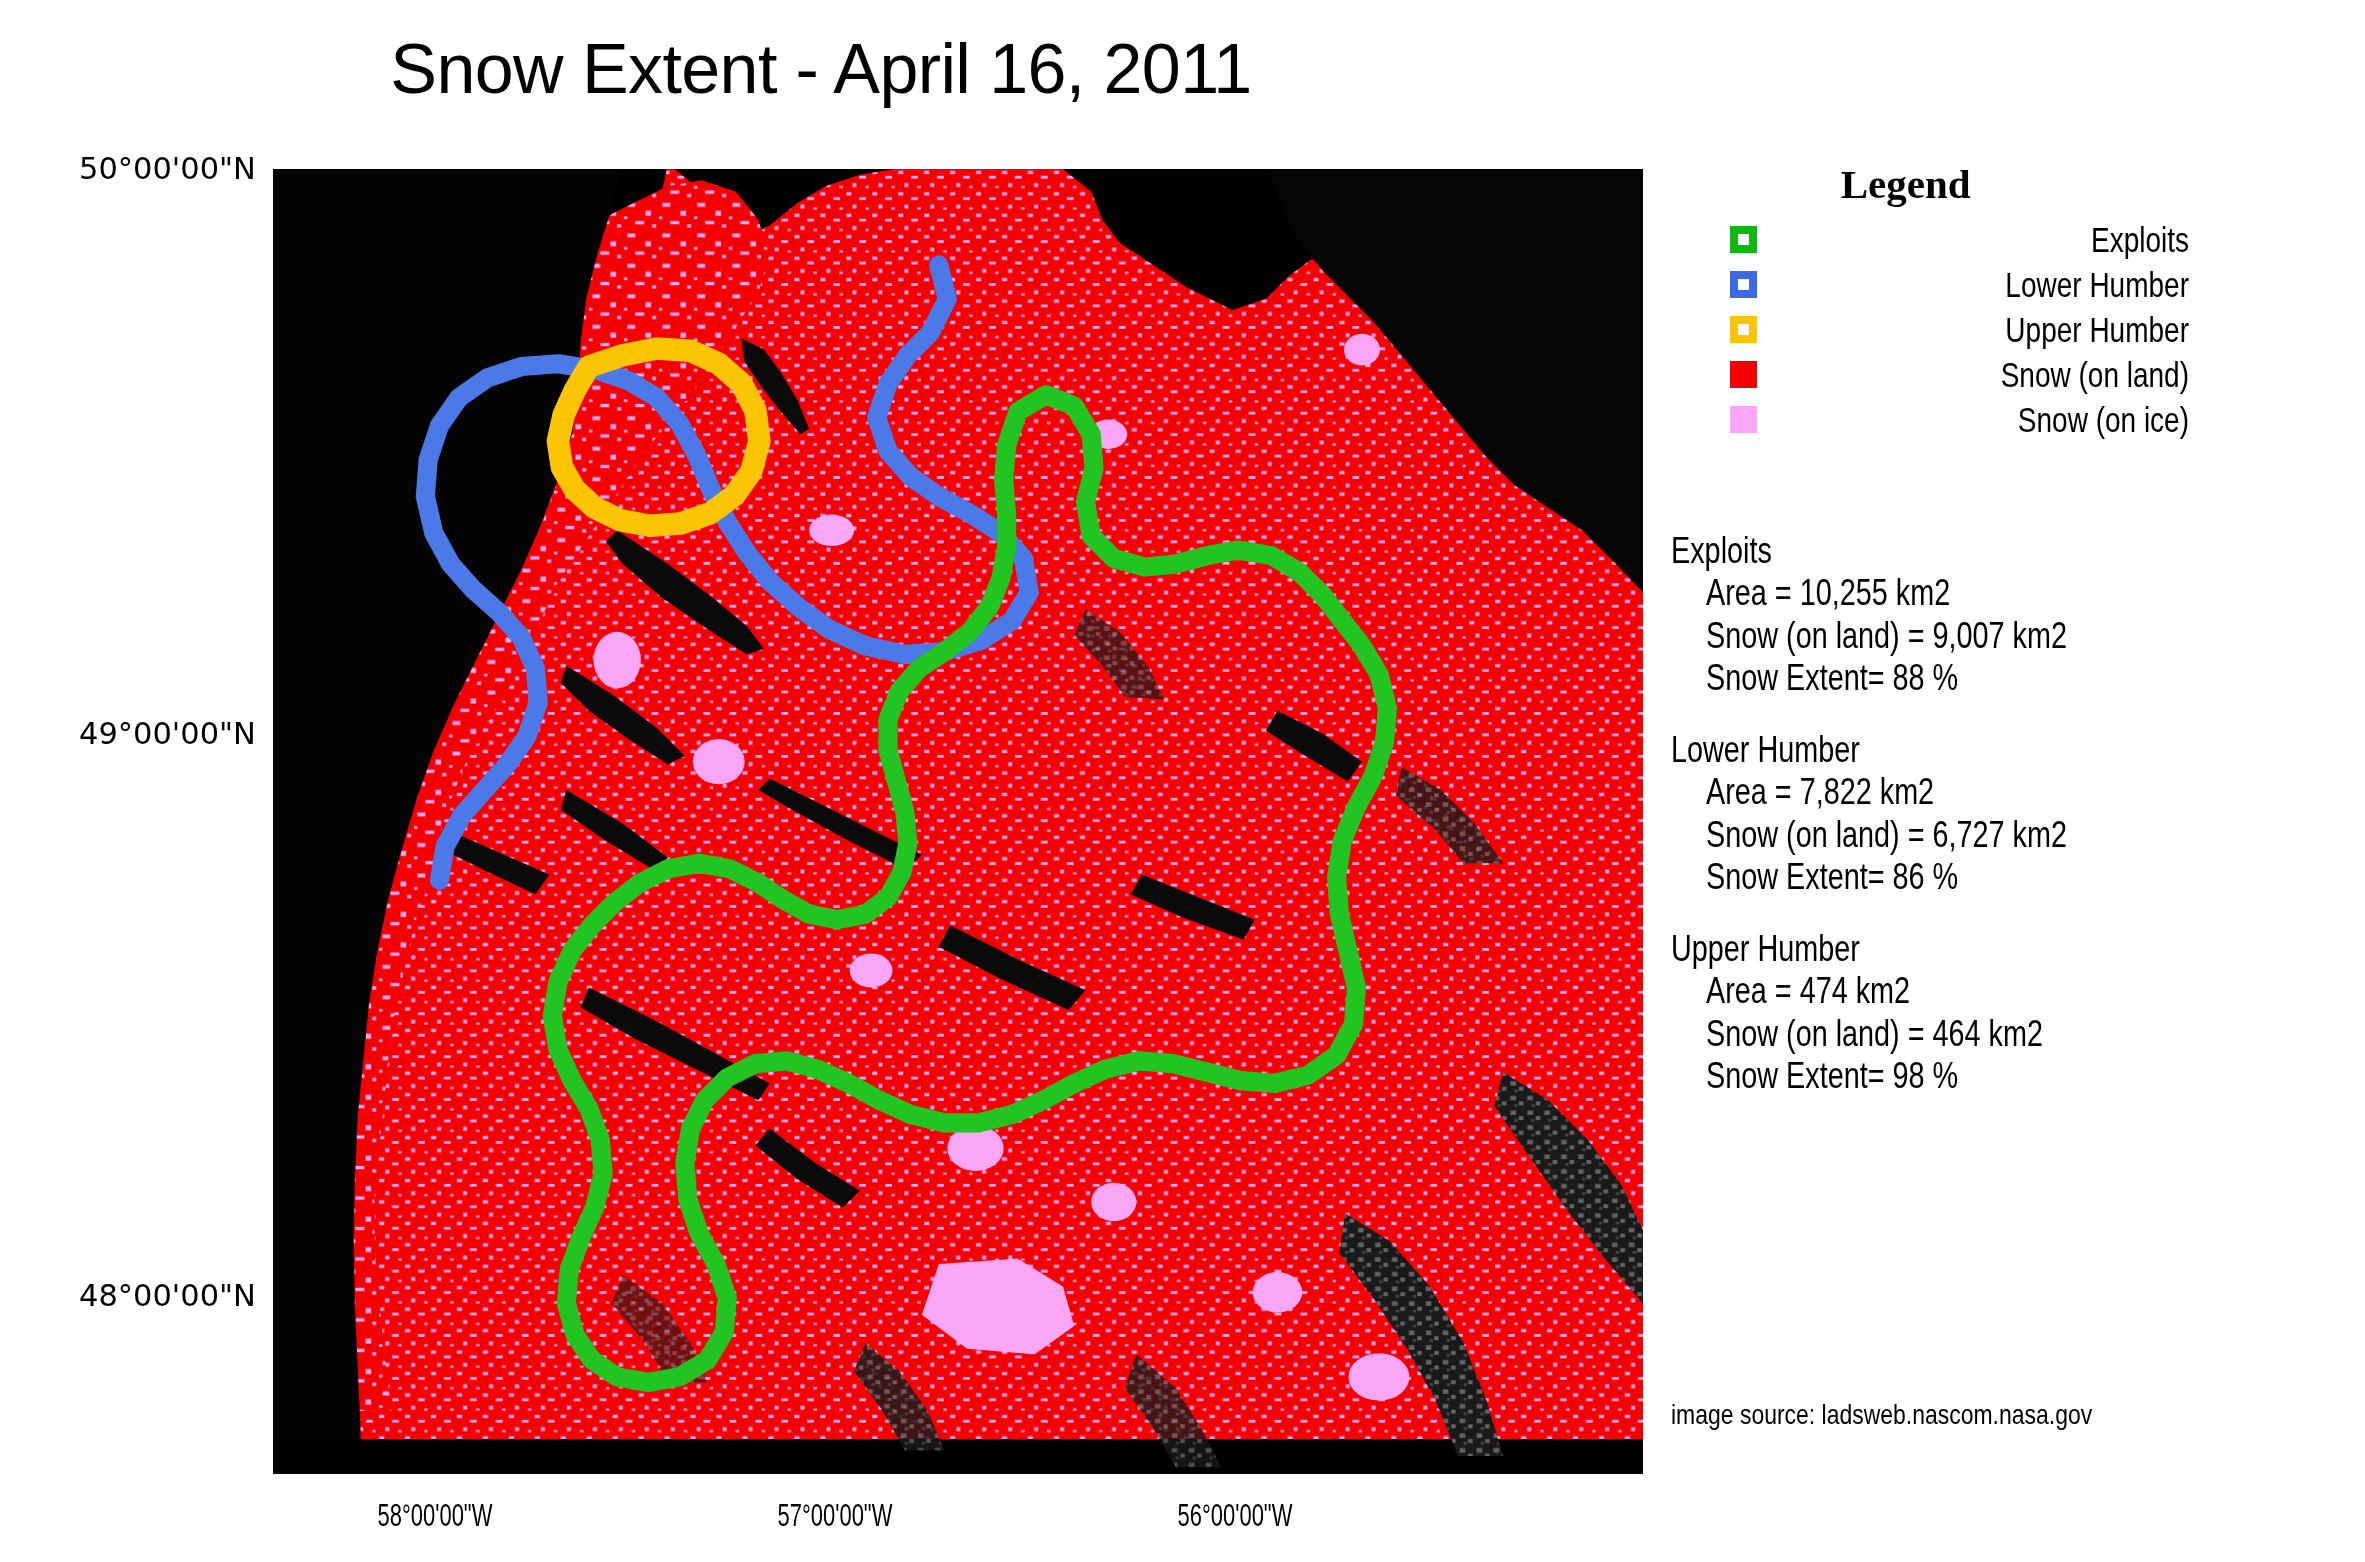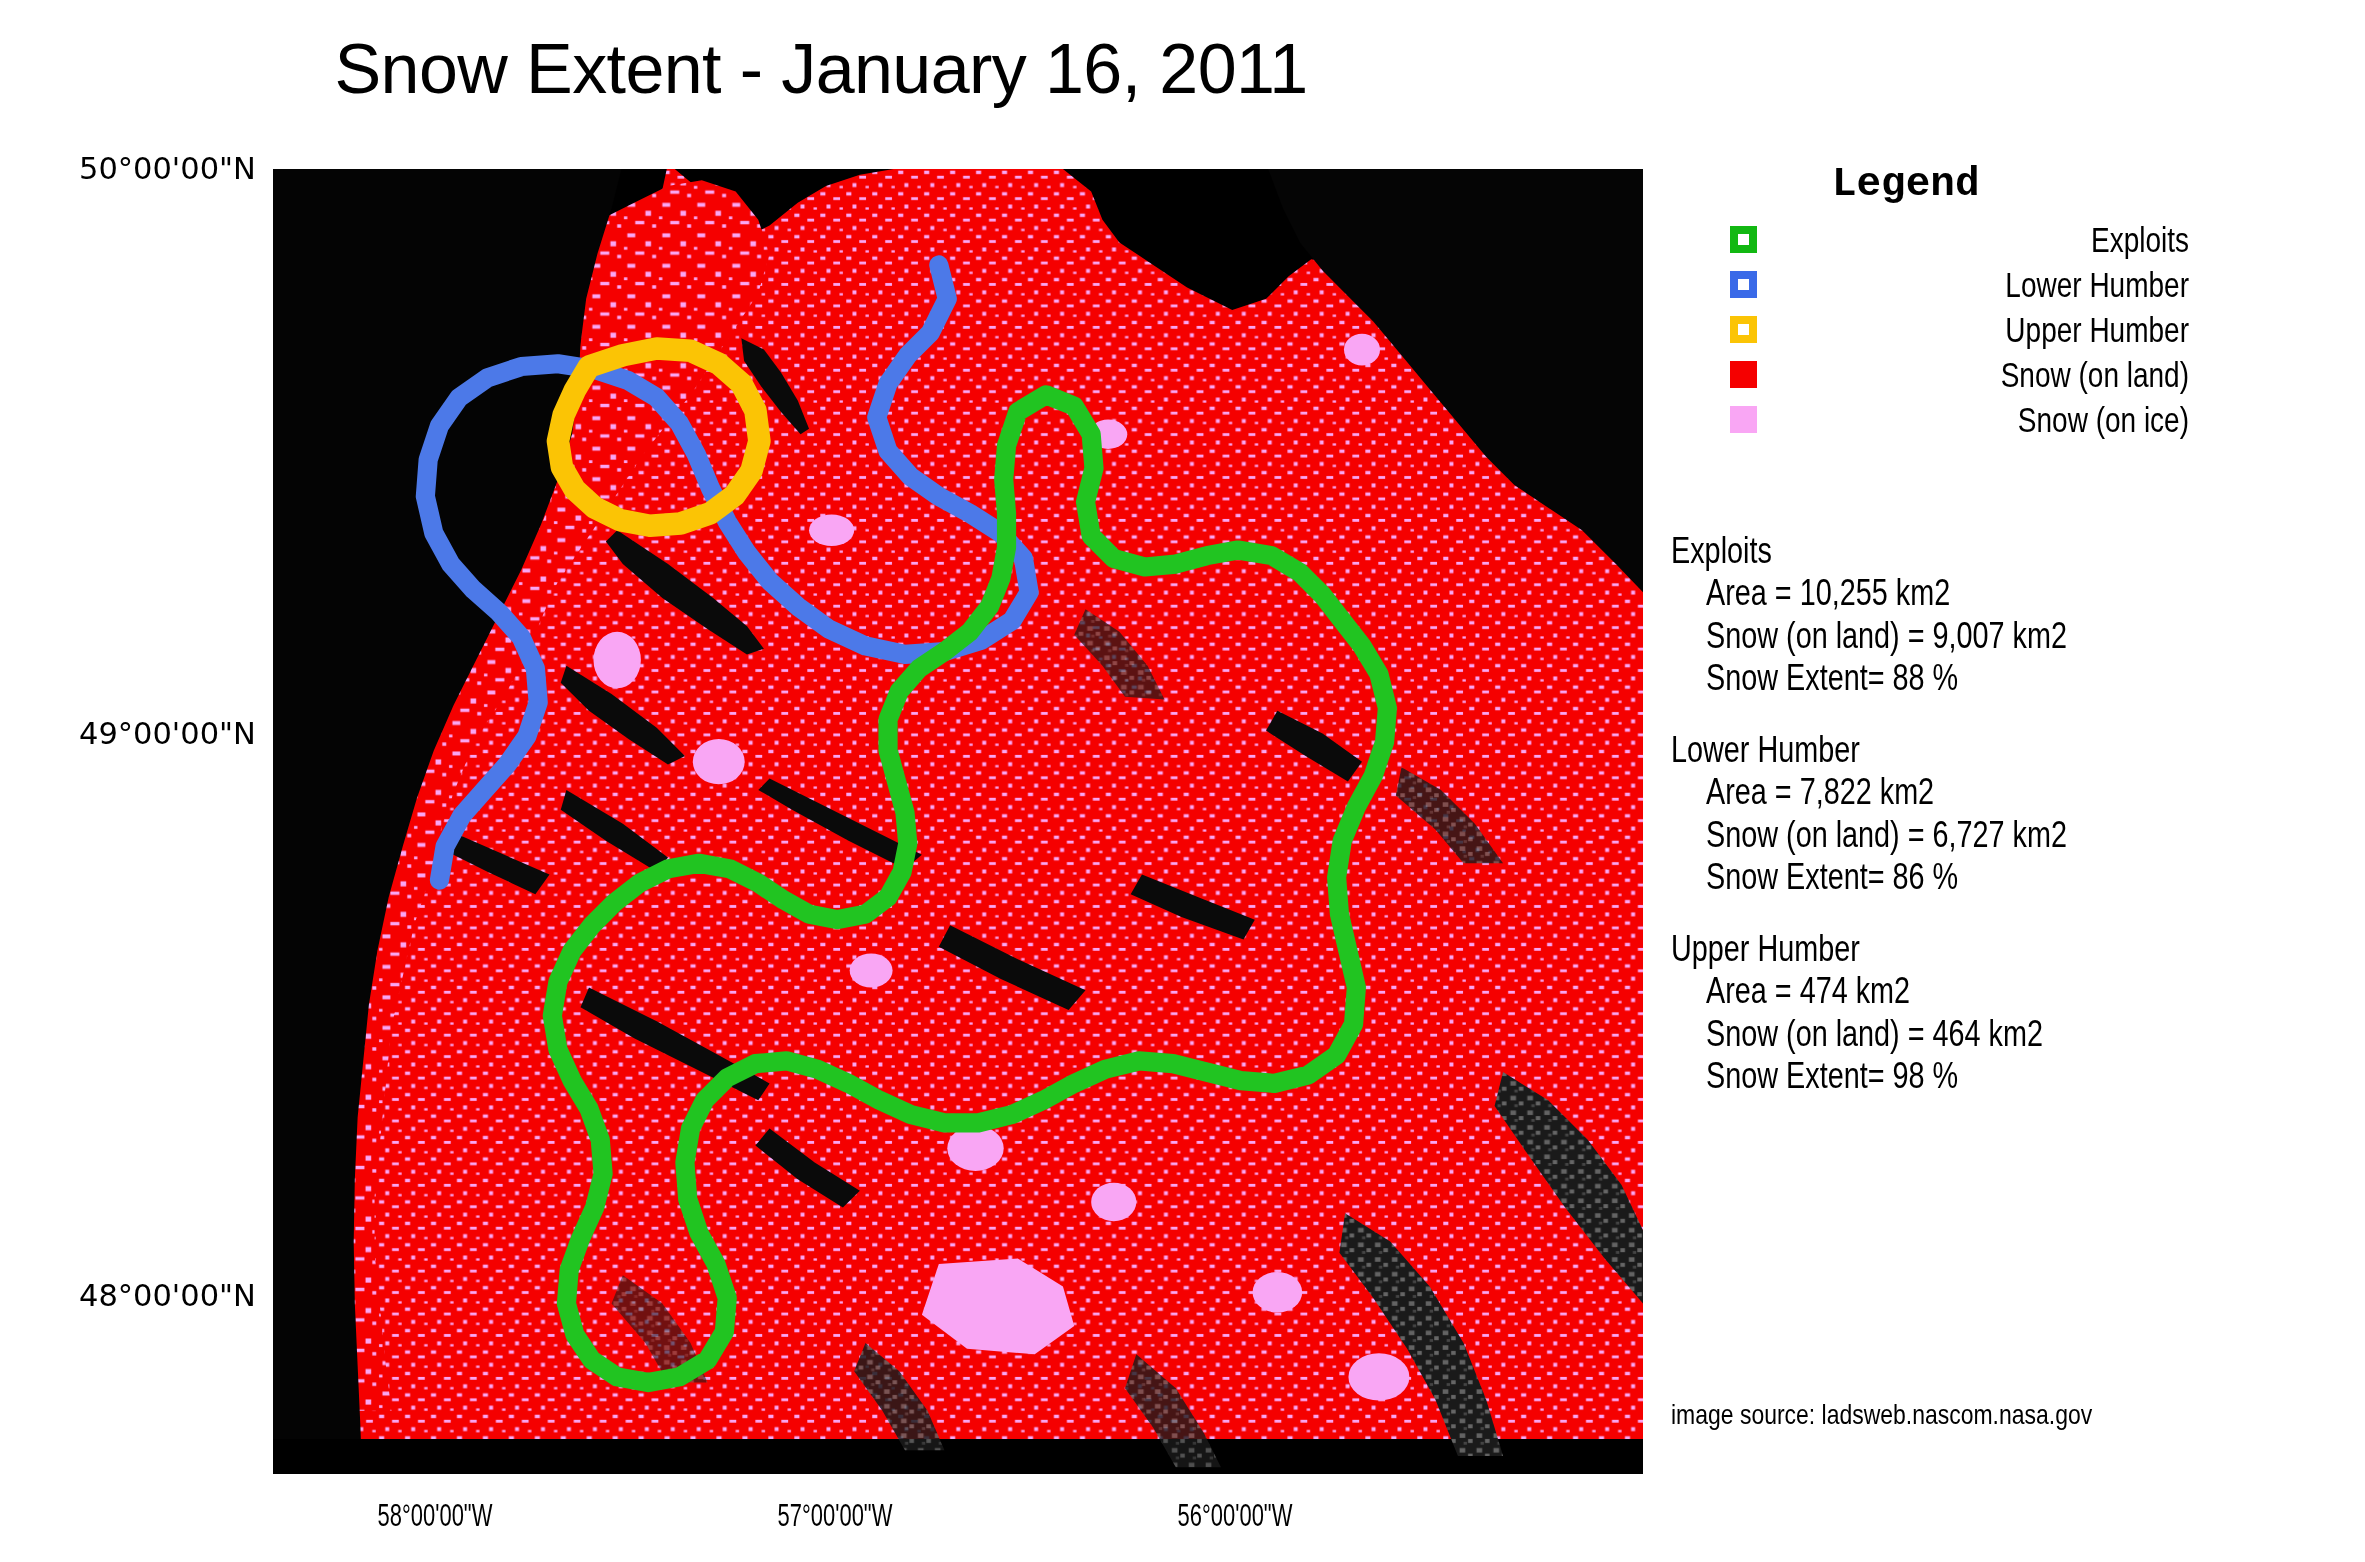--- a/index.html
+++ b/index.html
@@ -55,21 +55,21 @@
     transform:scaleX(0.72);
   }
 
   
   .legend{
     position:absolute;
     left:1715px;top:164px;
     width:485px;
   }
   .legend-title{
-    font-family:Liberation Mono, monospace;
+    font-family:Liberation Serif, serif;
     font-weight:bold;
     font-size:41px;
     text-align:center;
     width:361px;
     margin-left:10.2px;
     color:#000;
     line-height:1.0;
   }
   .legend-rows{
     position:relative;
@@ -134,21 +134,21 @@
     font-size:28px;
     color:#000;
     white-space:nowrap;
     transform:scaleX(0.82);
     transform-origin:left center;
   }
 </style>
 </head>
 <body>
 
-<div class="title">Snow Extent - January 16, 2011</div>
+<div class="title">Snow Extent - April 16, 2011</div>
 
 <div class="map-wrap">
   <svg class="map-svg" viewBox="0 0 2428 2312" preserveAspectRatio="none">
     <defs>
 
       <pattern id="speckle" width="46" height="38" patternUnits="userSpaceOnUse">
         <rect width="46" height="38" fill="#F50000"></rect>
         <rect x="4" y="3" width="9" height="6" fill="#F9A6F4"></rect>
         <rect x="27" y="12" width="12" height="5" fill="#F9A6F4"></rect>
         <rect x="15" y="25" width="7" height="7" fill="#F9A6F4"></rect>

